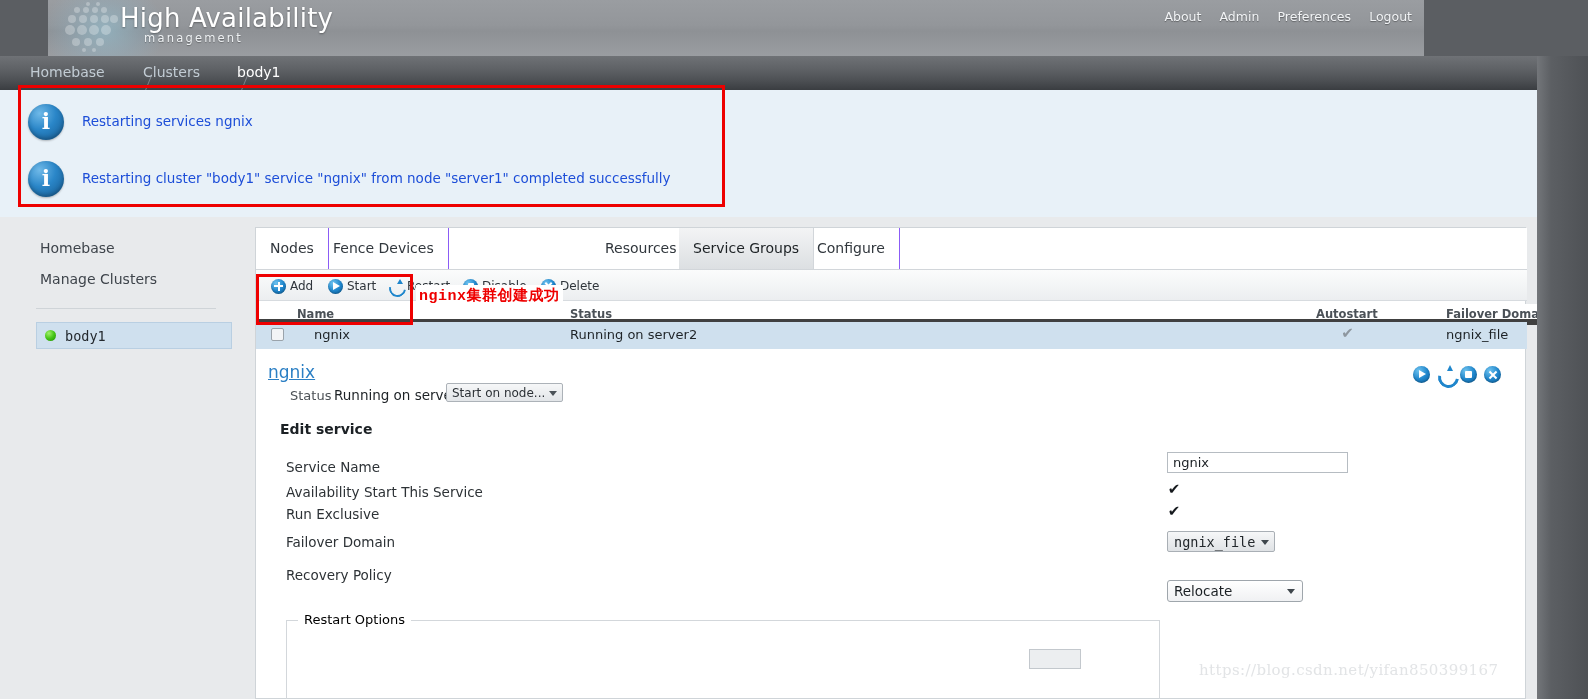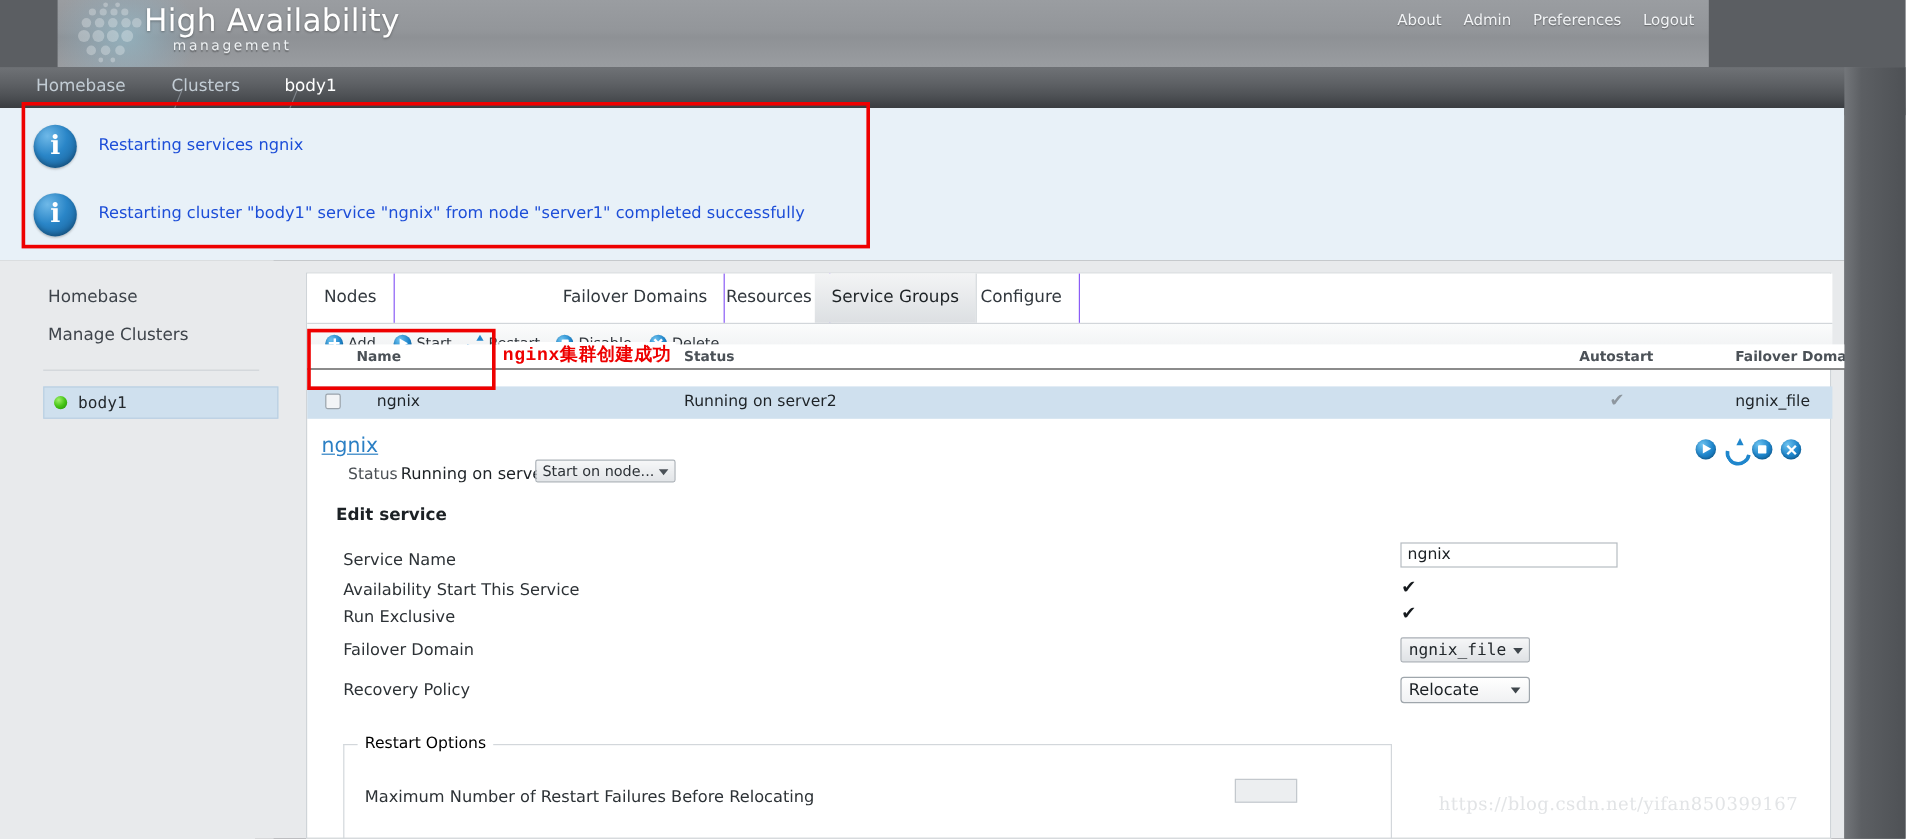--- a/index.html
+++ b/index.html
@@ -196,22 +196,22 @@
   }
   
   .g.stop:before{ left:4.5px; top:4.5px; width:6px; height:6px; border-radius:1px; }
   .g.stop:after{ display:none; }
   
   .g.xmark:before{ left:3px; top:6.5px; width:9px; height:2px; transform:rotate(45deg); }
   .g.xmark:after { left:3px; top:6.5px; width:9px; height:2px; transform:rotate(-45deg); }
 
   
   #tbl-head{
-    position:absolute; left:0; top:59px; width:1328px; height:21px;
-    border-bottom:1px solid #404040; background:#ffffff;
+    position:absolute; left:0; top:76px; width:1328px; height:21px;
+    border-bottom:6px solid #404040; background:#ffffff;
   }
   .th{
     position:absolute; top:3px; font-size:11.5px; font-weight:bold; color:#4b5157;
     white-space:nowrap;
   }
   #tbl-row{
     position:absolute; left:0; top:94px; width:1271px; height:27px;
     background:#cfe0ee;
   }
   .td{ position:absolute; top:5px; font-size:13px; color:#1e2327; white-space:nowrap; }
@@ -309,21 +309,21 @@
     border:1px solid #a9afb5; border-radius:2px;
     font-size:13.5px; color:#22272b; line-height:20px; white-space:nowrap;
     font-family:"DejaVu Sans Mono", monospace;
   }
   #f-fdomain:after{
     content:""; position:absolute; right:5px; top:8px;
     border-left:4px solid transparent; border-right:4px solid transparent;
     border-top:5px solid #3f464c;
   }
   #f-recovery{
-    position:absolute; left:911px; top:336px; width:108px; height:22px;
+    position:absolute; left:911px; top:352px; width:136px; height:22px;
     background:linear-gradient(to bottom,#ffffff 0%,#f0f1f3 100%);
     border:1px solid #9fa6ac; border-radius:3px;
     font-size:13.5px; color:#1b2024; line-height:21px; padding-left:6px; white-space:nowrap;
   }
   #f-recovery:after{
     content:""; position:absolute; right:7px; top:8px;
     border-left:4.5px solid transparent; border-right:4.5px solid transparent;
     border-top:5.5px solid #3f464c;
   }
 
@@ -428,21 +428,21 @@
     <div id="cluster-item">
       <span id="cluster-dot"></span>
       <span id="cluster-label">body1</span>
     </div>
   </div>
 
   <div id="content">
 
     <div id="tabs">
       <div class="tab" style="left:0px">Nodes</div>
-      <div class="tab" style="left:199px">Failover Domains</div>
+      <div class="tab" style="left:63px">Fence Devices</div>
       <div class="tab" style="left:335px">Resources</div>
       <div class="tab active" style="left:423px">Service Groups</div>
       <div class="tab" style="left:547px">Configure</div>
     </div>
 
     <div id="toolbar">
       <div class="tbtn" style="left:15px">
         <span class="g plus"></span>
         <span>Add</span>
       </div>
@@ -503,19 +503,18 @@
     <input id="f-name" type="text" value="ngnix" style="">
     <span class="fcheck" id="f-auto">✔</span>
     <span class="fcheck" id="f-excl">✔</span>
     <div id="f-fdomain">ngnix_file</div>
     <div id="f-recovery">Relocate</div>
 
     <div id="fieldset"></div>
     <div id="fieldset-top-l"></div>
     <div id="fieldset-top-r"></div>
     <div id="fieldset-legend">Restart Options</div>
-    <span id="fs-label">Maximum Number of Restart Failures Before Relocating</span>
     <div id="fs-input"></div>
   </div>
 </div>
 
 <div id="right-gutter"></div>
 <div id="watermark">https://blog.csdn.net/yifan850399167</div>
 
 </body></html>

